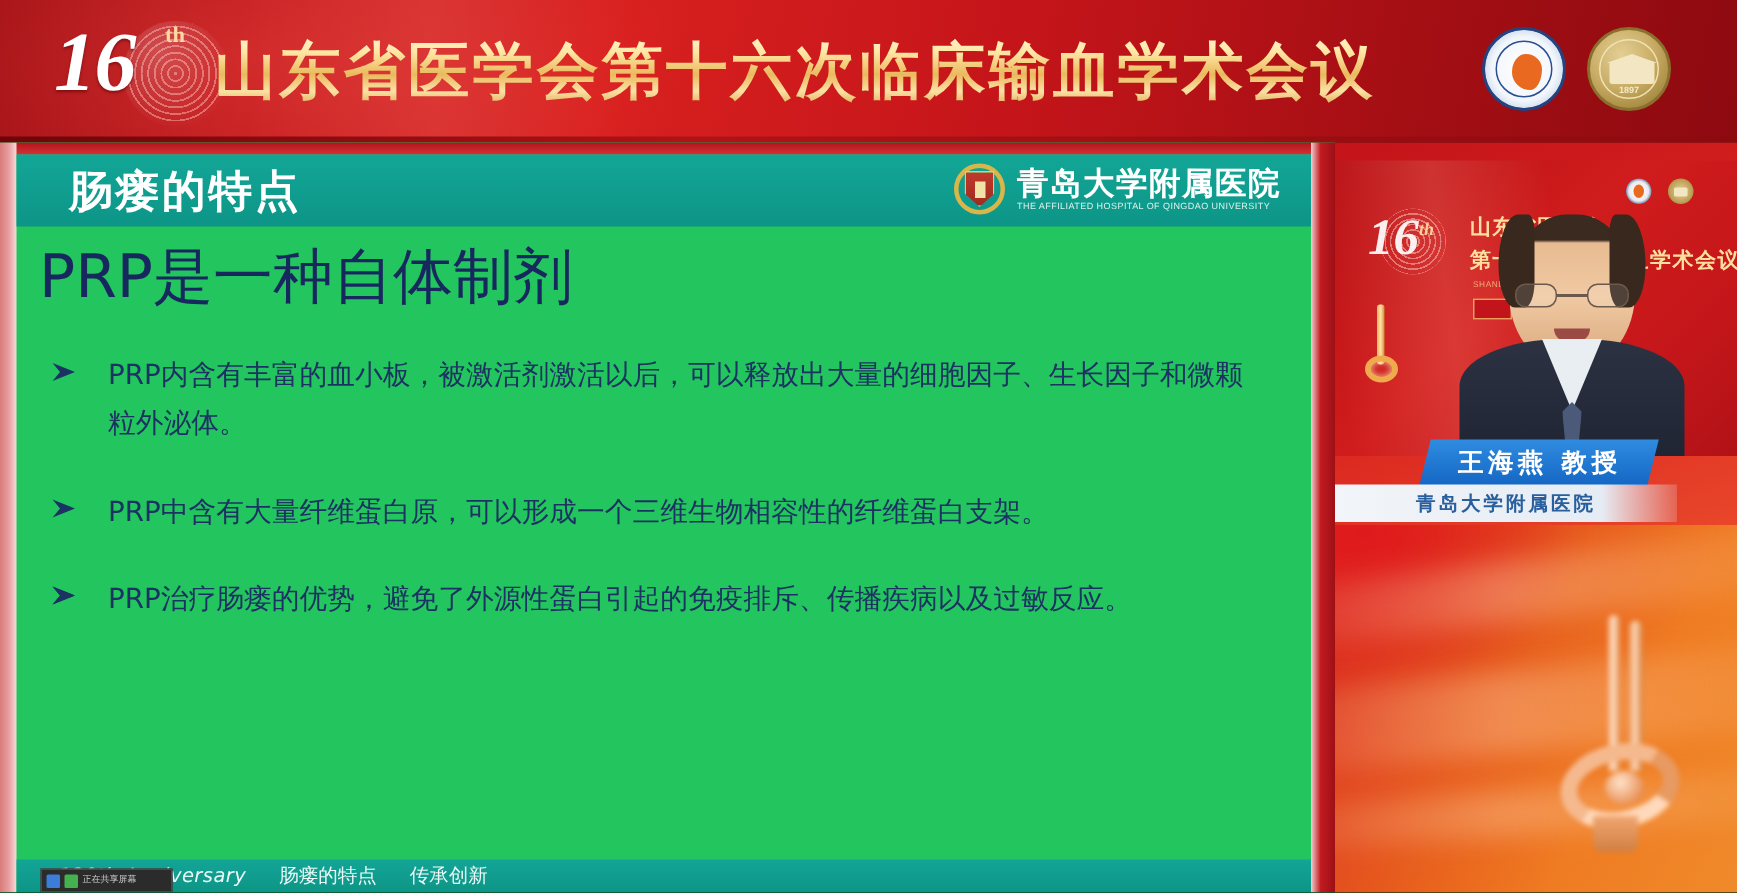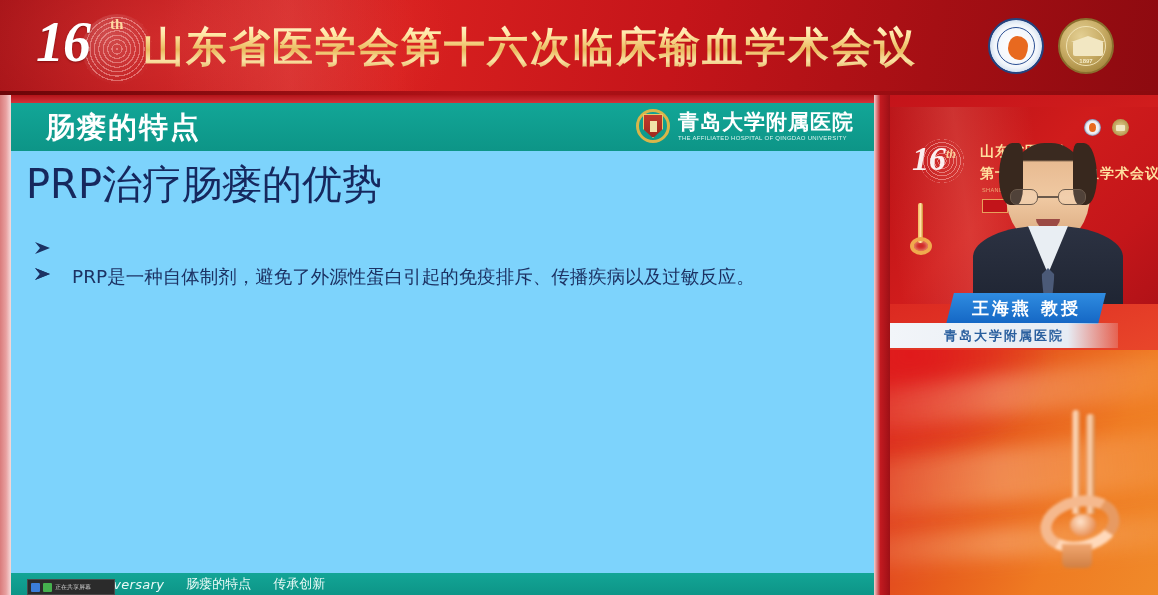--- a/index.html
+++ b/index.html
@@ -108,21 +108,21 @@
     background: #f2e7c2; clip-path: polygon(0 100%, 50% 0, 100% 100%);
   }
   .seal-gold .yr {
     position: absolute; left: 0; right: 0; bottom: 8px; text-align: center;
     font-size: 6px; color: #f5ecc8; font-weight: bold;
   }
 
   
   .slide {
     position: absolute; left: 0; top: 95px; width: 890px; height: 500px;
-    background: #7dd3fc; overflow: hidden;
+    background: #22c55e; overflow: hidden;
   }
   .slide-edge-left {
     position: absolute; left: 0; top: 0; width: 11px; height: 100%;
     background: linear-gradient(90deg, #d97b7b 0%, #e8a0a0 55%, #f6dada 100%);
   }
   .slide-edge-right {
     position: absolute; right: 0; top: 0; width: 16px; height: 100%;
     background: linear-gradient(90deg, #f2cfcf 0%, #c21a20 40%, #9d1016 100%);
   }
   .slide-edge-top {
@@ -457,44 +457,53 @@
           <div class="wreath"></div>
           <div class="crest"></div>
         </div>
         <div class="hosp-text">
           <div class="hosp-cn">青岛大学附属医院</div>
           <div class="hosp-en">THE AFFILIATED HOSPITAL OF QINGDAO UNIVERSITY</div>
         </div>
       </div>
     </div>
 
-    <div class="slide-title">PRP治疗肠瘘的优势</div>
+    <div class="slide-title">PRP是一种自体制剂</div>
 
     <div class="bullets">
       <div class="bullet">
         <span class="marker">
           <svg width="18" height="14" viewBox="0 0 18 14">
               <path d="M1 1 L16 7 L1 13 L6 7 Z" fill="#1c3263"></path>
             </svg>
         </span>
+        <span>PRP内含有丰富的血小板，被激活剂激活以后，可以释放出大量的细胞因子、生长因子和微颗粒外泌体。</span>
       </div>
       <div class="bullet">
         <span class="marker">
           <svg width="18" height="14" viewBox="0 0 18 14">
               <path d="M1 1 L16 7 L1 13 L6 7 Z" fill="#1c3263"></path>
             </svg>
         </span>
+        <span>PRP中含有大量纤维蛋白原，可以形成一个三维生物相容性的纤维蛋白支架。</span>
       </div>
       <div class="bullet">
         <span class="marker">
           <svg width="18" height="14" viewBox="0 0 18 14">
               <path d="M1 1 L16 7 L1 13 L6 7 Z" fill="#1c3263"></path>
             </svg>
         </span>
-        <span>PRP是一种自体制剂，避免了外源性蛋白引起的免疫排斥、传播疾病以及过敏反应。</span>
+      </div>
+      <div class="bullet">
+        <span class="marker">
+          <svg width="18" height="14" viewBox="0 0 18 14">
+              <path d="M1 1 L16 7 L1 13 L6 7 Z" fill="#1c3263"></path>
+            </svg>
+        </span>
+        <span>PRP治疗肠瘘的优势，避免了外源性蛋白引起的免疫排斥、传播疾病以及过敏反应。</span>
       </div>
     </div>
 
     <div class="slide-footer">
       <span class="footer-en">120th Anniversary</span>
       <span>肠瘘的特点</span>
       <span>传承创新</span>
     </div>
 
     <div class="share-widget">

